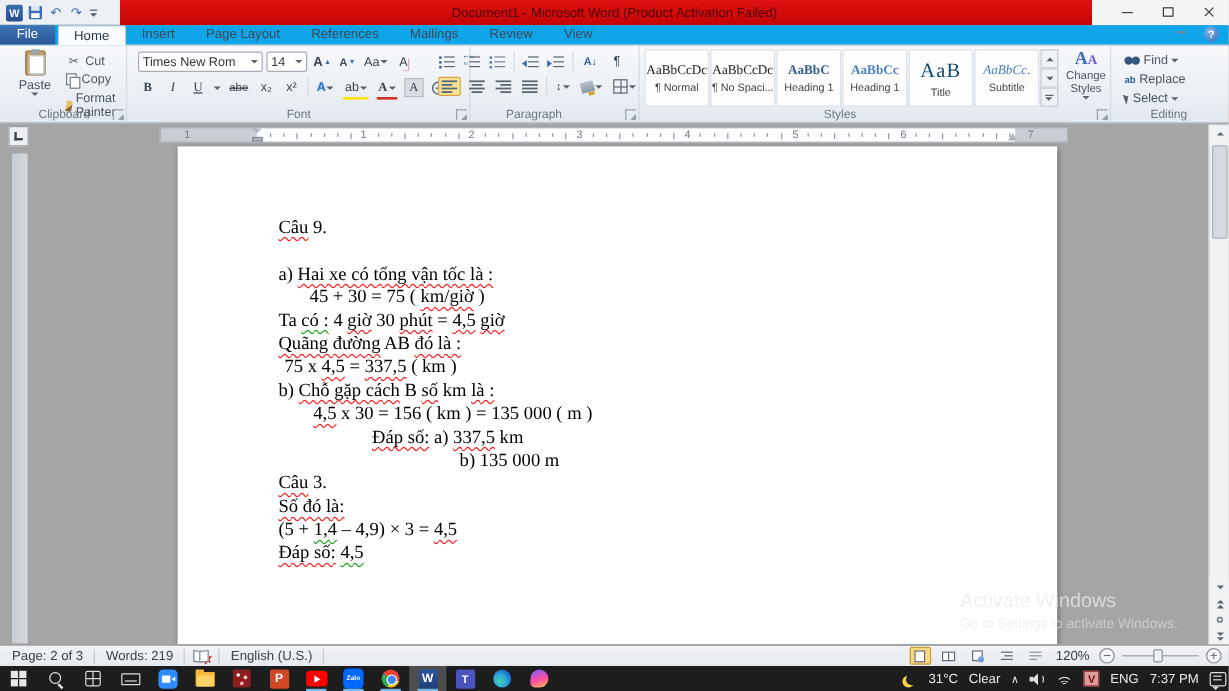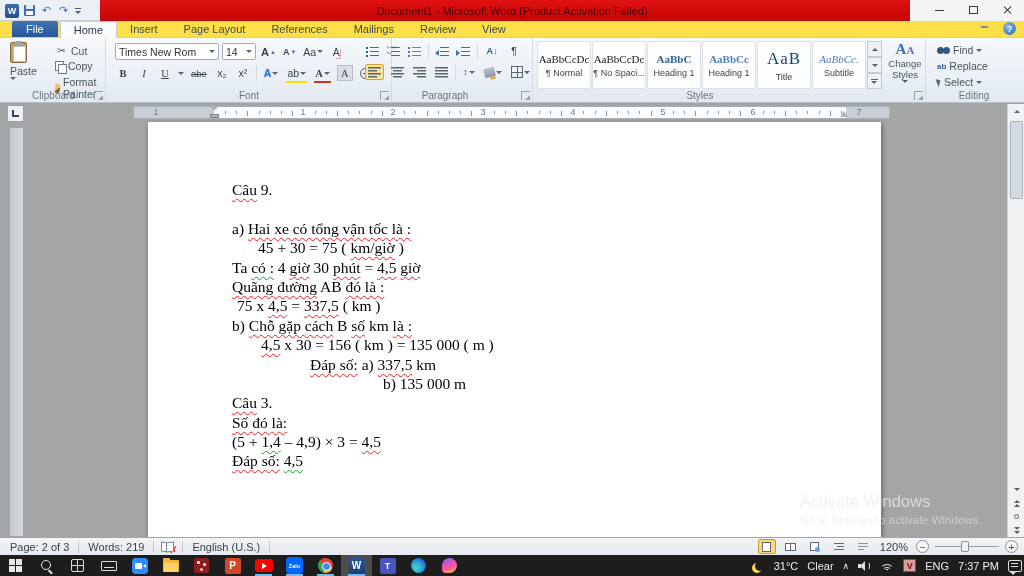--- a/index.html
+++ b/index.html
@@ -21,41 +21,41 @@
   #title-red span{font-size:11px;color:#4b0202;white-space:nowrap;overflow:hidden}
   #winbtns{position:absolute;right:0;top:0;width:114px;height:21px;background:#f2f4f6;display:flex;justify-content:flex-end}
   .wbtn{width:34px;height:20px;display:flex;align-items:center;justify-content:center}
   .gl-min{width:9px;height:1px;background:#3c3c3c}
   .gl-max{width:9px;height:8px;border:1px solid #3c3c3c}
   .gl-close{position:relative;width:10px;height:10px}
   .gl-close:before,.gl-close:after{content:"";position:absolute;left:4.5px;top:0;width:1.4px;height:10px;background:#3c3c3c}
   .gl-close:before{transform:rotate(45deg)}.gl-close:after{transform:rotate(-45deg)}
 
   
-  #tabrow{position:absolute;left:0;top:21px;width:1024px;height:17px;background:#fde047;border-bottom:1px solid #c6cdd6;display:flex;align-items:flex-start;padding-left:12px}
+  #tabrow{position:absolute;left:0;top:21px;width:1024px;height:17px;background:#0ea5e9;border-bottom:1px solid #c6cdd6;display:flex;align-items:flex-start;padding-left:0}
   .rtab{font-size:11px;color:#3e4854;padding:2px 13px 2px;cursor:default}
   .rtab.file{background:linear-gradient(#3f74b4,#2a5797);color:#fff;border-radius:2px 2px 0 0;margin-right:2px;padding:2px 14px}
   .rtab.active{background:#fafbfc;border:1px solid #c6cdd6;border-bottom:none;border-radius:2px 2px 0 0;color:#2b3845}
   #tabrow-right{position:absolute;right:8px;top:22px;display:flex;gap:14px;align-items:center}
   .collapse-caret{width:9px;height:6px;border-top:2px solid #7c8897;border-left:2px solid transparent;border-right:2px solid transparent;transform:rotate(0deg)}
   .helpq{width:13px;height:13px;border-radius:50%;background:radial-gradient(circle at 35% 30%,#7fb2e8,#2f6fb8);color:#fff;font-size:9px;font-weight:bold;display:flex;align-items:center;justify-content:center}
 
   
   #ribbon{position:absolute;left:0;top:38px;width:1024px;height:65px;background:linear-gradient(#f7f9fb,#e9eef4 70%,#e2e8f0);border-bottom:1px solid #b7c0ca}
   .group{position:absolute;top:0;height:64px;border-right:1px solid #d3dae1}
   .glabel{position:absolute;bottom:1px;left:0;right:0;text-align:center;font-size:10px;color:#6b7682}
   .launcher{position:absolute;right:2px;bottom:2px;width:9px;height:9px;border-left:1px solid #96a0ab;border-top:1px solid #96a0ab}
   .launcher:after{content:"";position:absolute;right:0;bottom:0;border-left:4px solid transparent;border-top:4px solid transparent;border-right:4px solid #96a0ab;border-bottom:4px solid #96a0ab;width:0;height:0;transform:scale(.6);transform-origin:bottom right}
   .car{display:inline-block;width:0;height:0;border-left:3px solid transparent;border-right:3px solid transparent;border-top:3px solid #5a6470;vertical-align:middle}
   .rbtn{display:flex;align-items:center;gap:3px;font-size:10.5px;color:#4a5560;padding:1px 3px;border-radius:2px}
   .rowflex{position:absolute;display:flex;align-items:center;gap:4px}
 
   
   #g-clip{left:2px;width:104px}
-  #paste-big{position:absolute;left:7px;top:3px;width:40px;height:48px;display:flex;flex-direction:column;font-size:10.5px;color:#4a5560;border:1px solid transparent}
+  #paste-big{position:absolute;left:7px;top:3px;width:40px;height:48px;display:flex;flex-direction:column;align-items:center;font-size:10.5px;color:#4a5560;border:1px solid transparent}
   .clipico{width:17px;height:21px;background:#c89b5f;border:1px solid #8a6a3d;border-radius:2px;position:relative;margin-bottom:2px}
   .clipico:before{content:"";position:absolute;left:2px;top:3px;width:11px;height:14px;background:#fff;border:1px solid #b9c2cc}
   .clipico:after{content:"";position:absolute;left:4px;top:-2px;width:7px;height:4px;background:#9aa4ae;border-radius:1px}
   .smico{width:13px;height:13px;display:flex;align-items:center;justify-content:center;font-size:10px}
   .copyico{position:relative;width:10px;height:11px}
   .copyico:before,.copyico:after{content:"";position:absolute;width:7px;height:8px;background:#fff;border:1px solid #6b7c92}
   .copyico:before{left:0;top:0}.copyico:after{left:3px;top:3px}
   .fpico{width:9px;height:9px;background:linear-gradient(135deg,#e8c268 55%,#8a6a3d 55%);transform:rotate(10deg);border-radius:1px}
 
   

